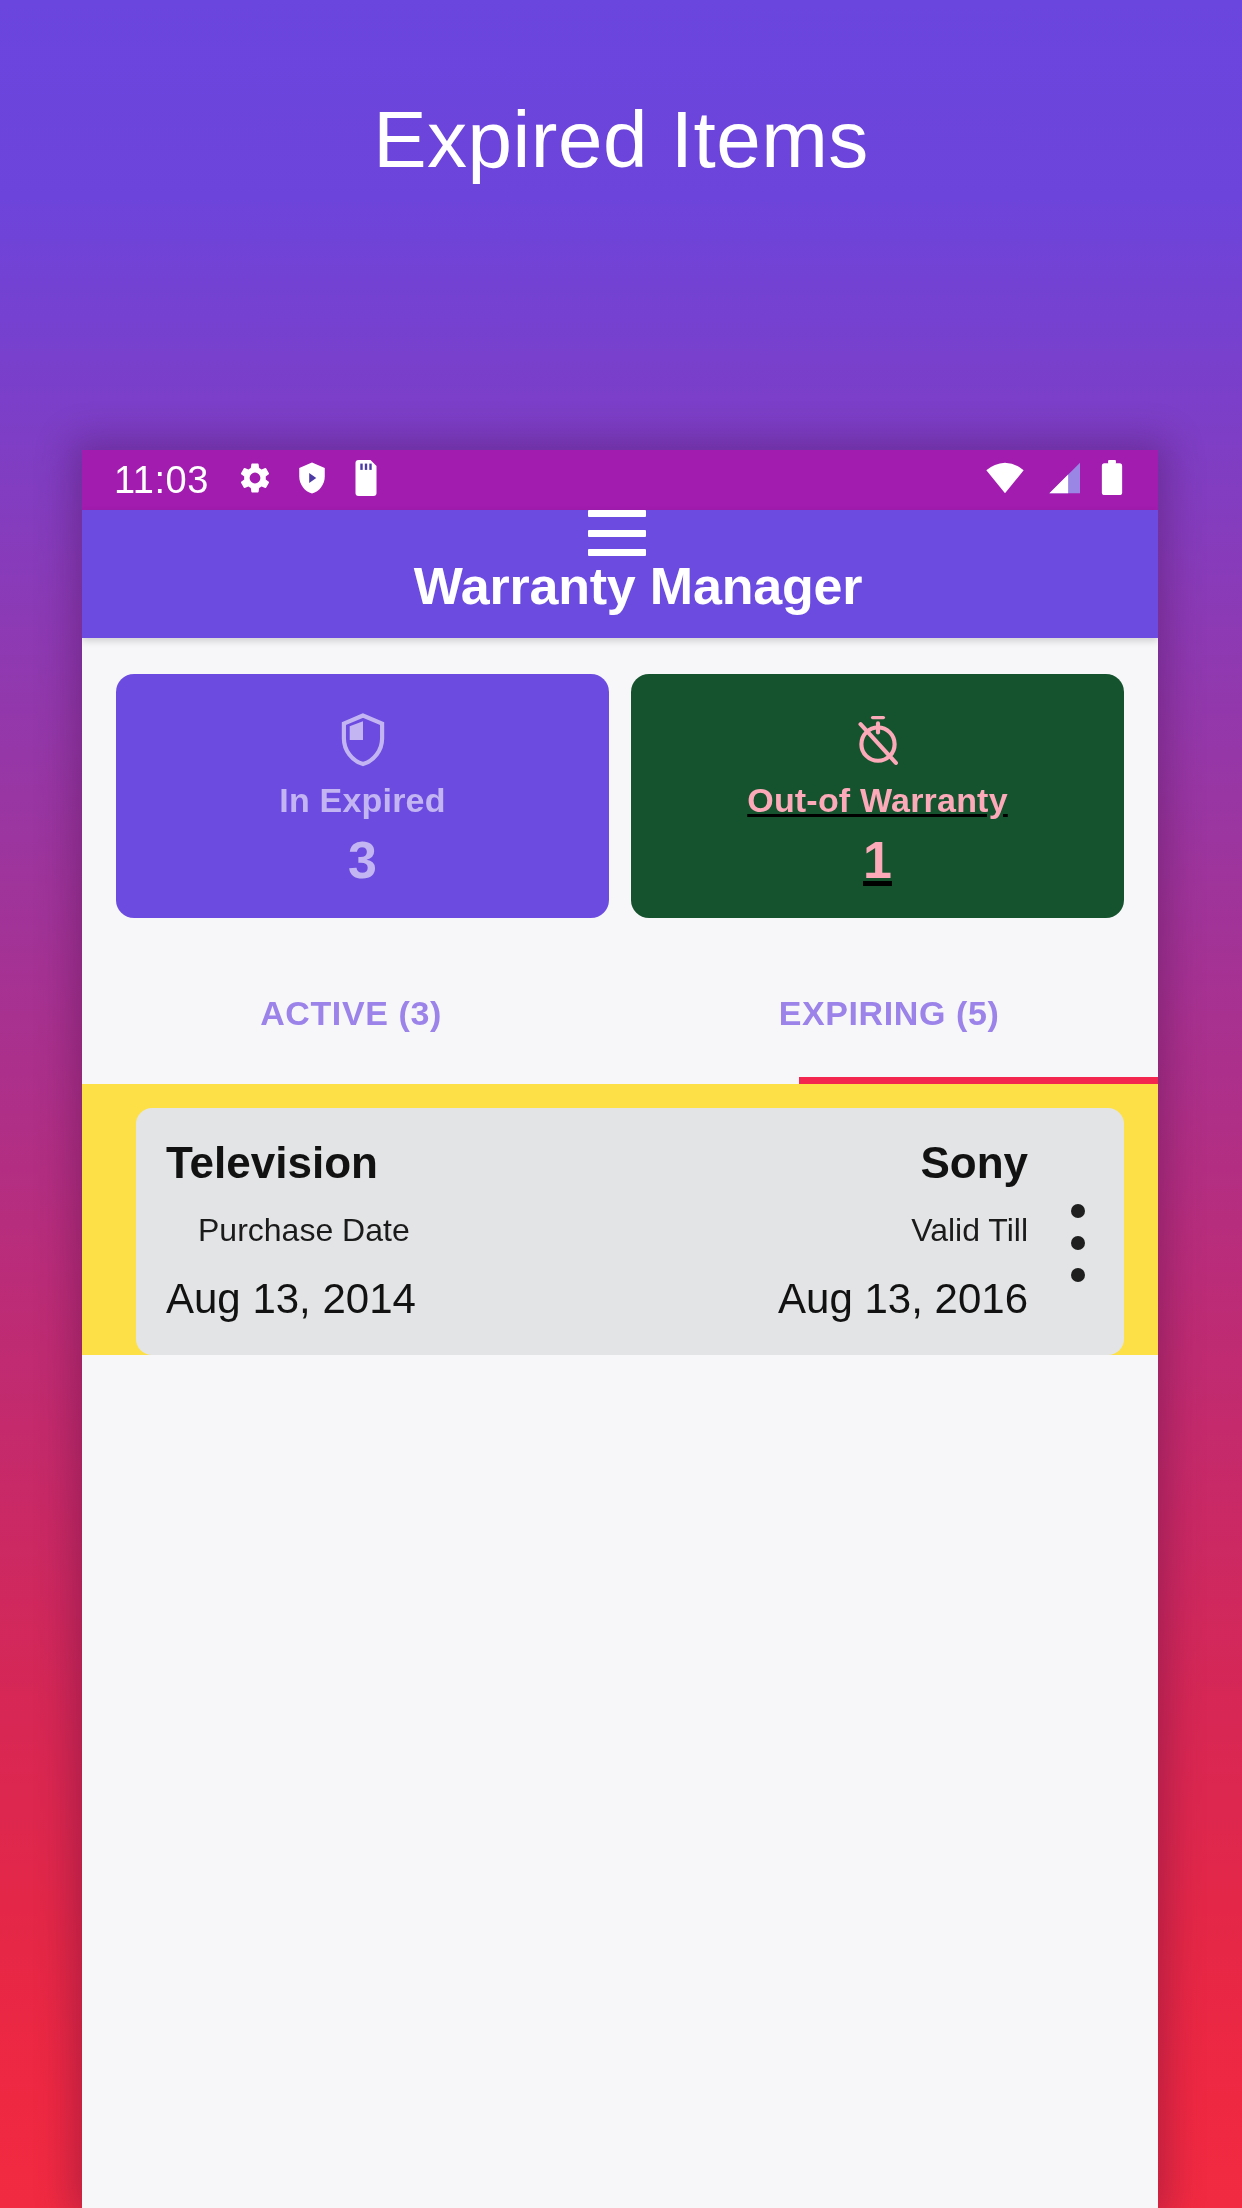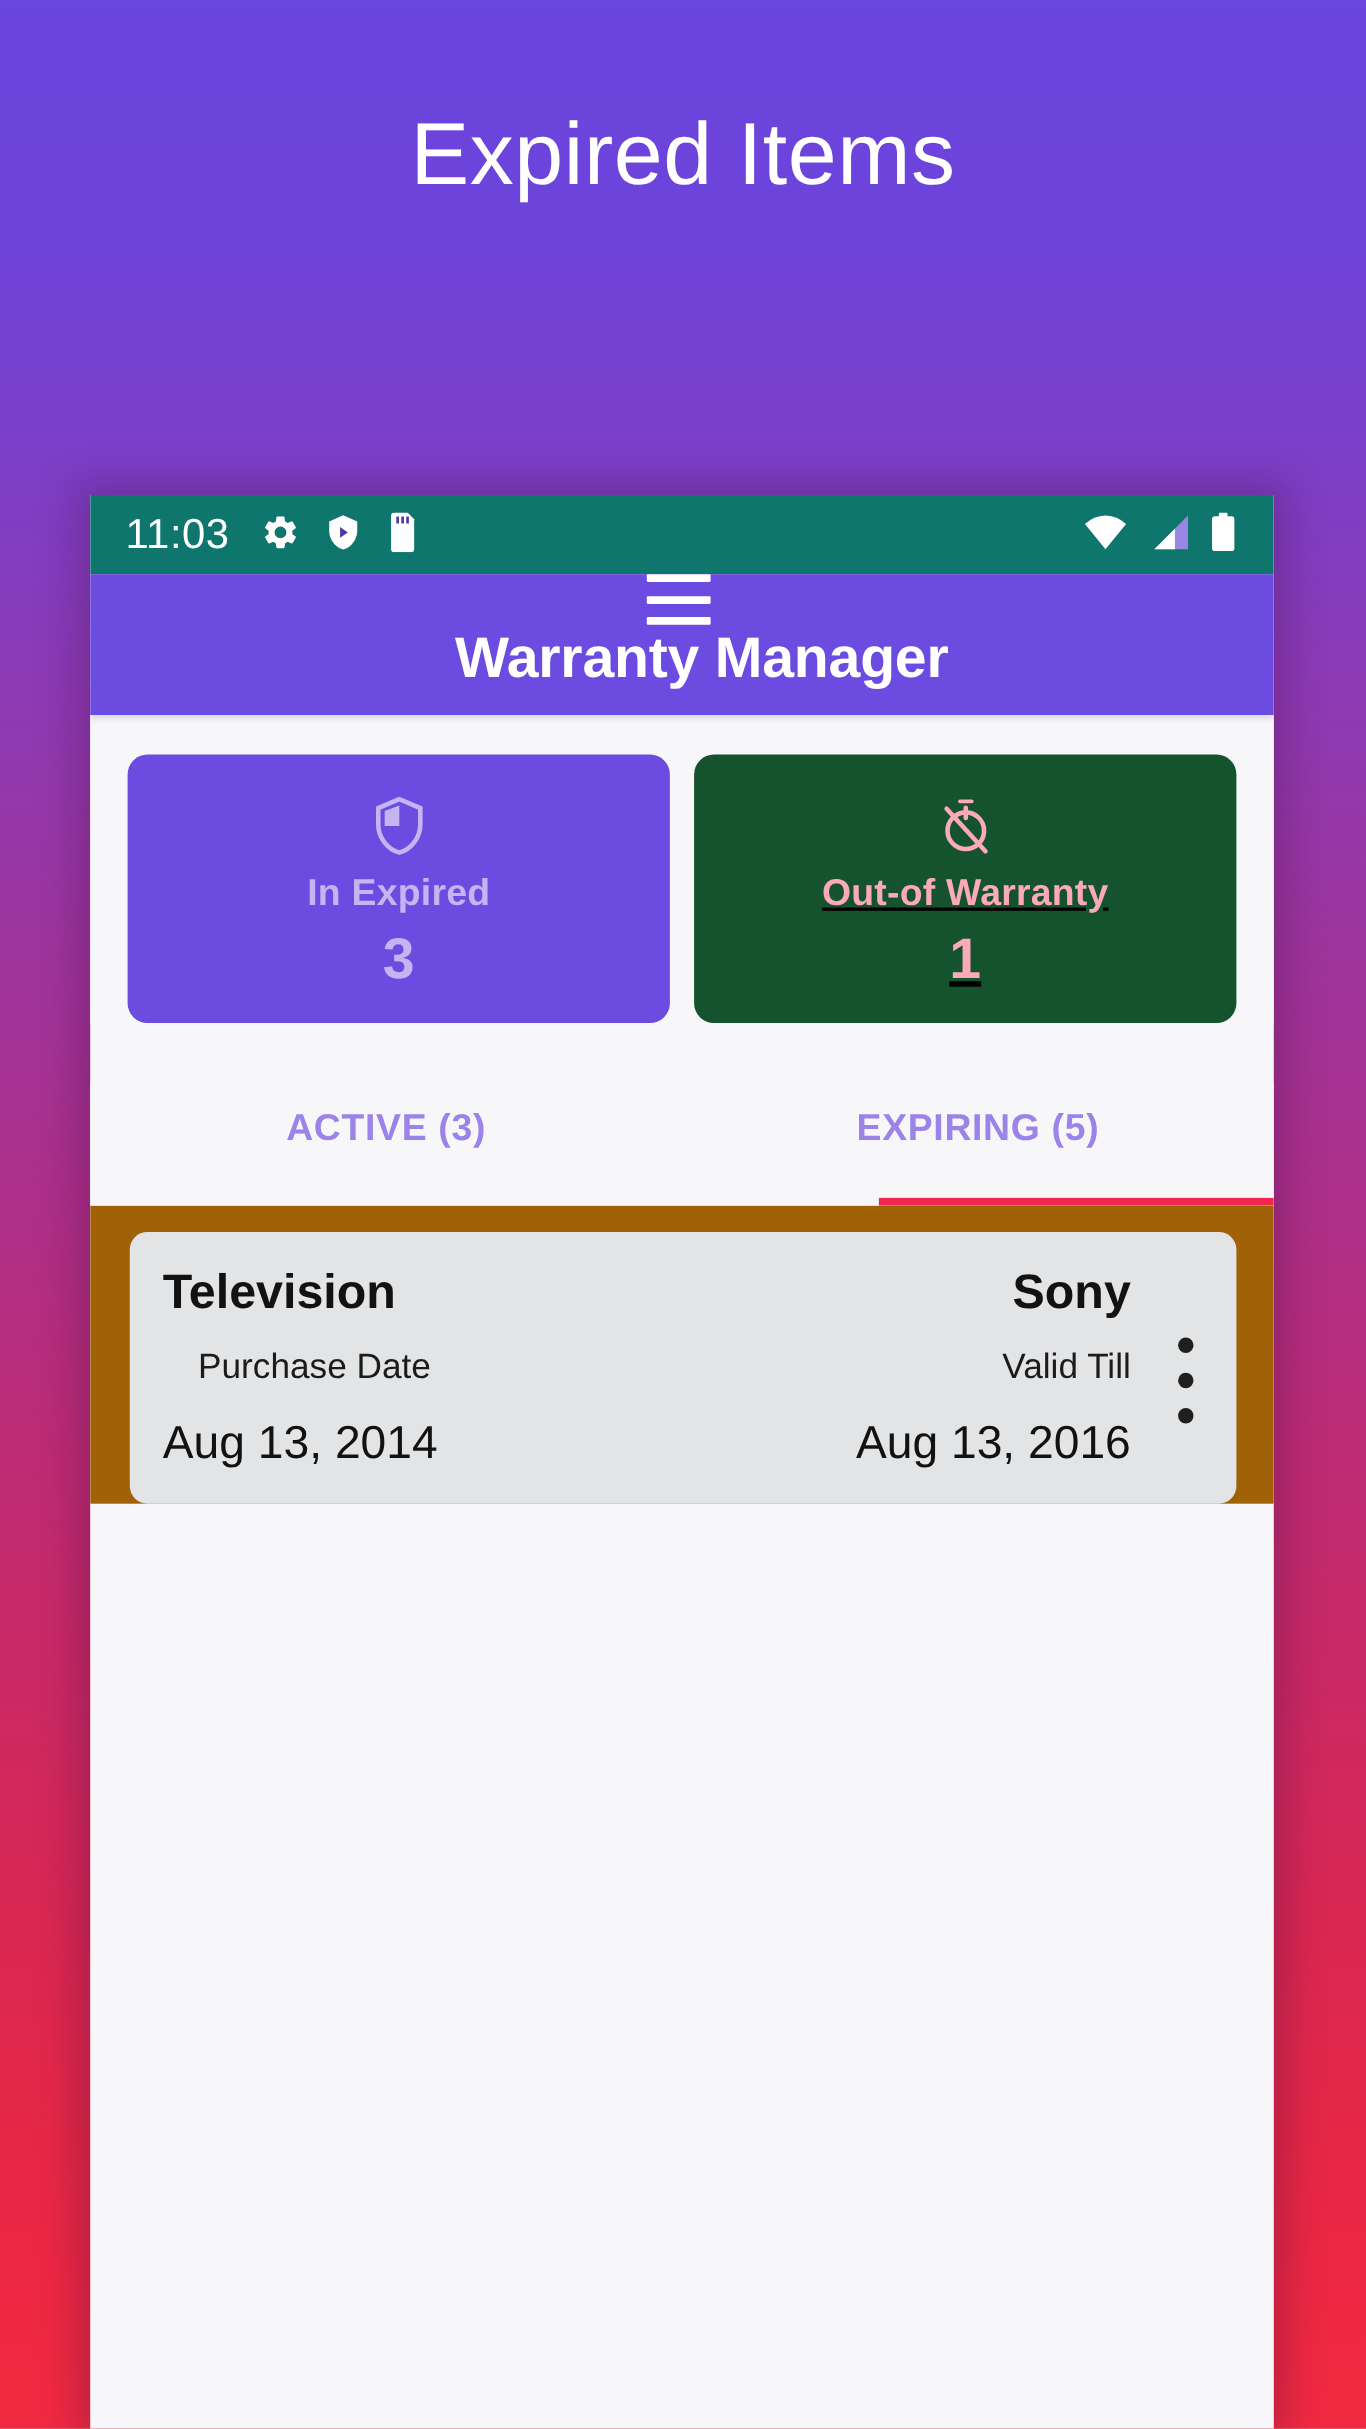--- a/index.html
+++ b/index.html
@@ -42,22 +42,22 @@
     position:absolute;
     left:82px; top:450px;
     width:1076px; height:1758px;
     background:#f7f7f9;
     overflow:hidden;
     box-shadow: 0 0 34px 10px rgba(60,10,60,0.30);
   }
 
   
   .statusbar {
-    height:72px;
-    background:#0f766e;
+    height:60px;
+    background:#a21caf;
     display:flex;
     align-items:center;
     padding:0 24px 0 32px;
     color:#ffffff;
   }
   .sb-time {
     font-size:38px;
     font-weight:400;
     letter-spacing:0.5px;
     margin-right:28px;
@@ -156,21 +156,21 @@
   .tab-indicator {
     position:absolute;
     bottom:0;
     left:66.666%;
     width:33.333%;
     height:7px;
     background:#f2264f;
   }
 
   
-  .list { padding:24px 34px 0 36px; background:#a16207; }
+  .list { padding:24px 34px 0 54px; background:#fde047; }
   .item-card {
     background:#e3e4e6;
     border-radius:16px;
     padding:30px 30px 32px 30px;
     position:relative;
   }
   .row-top {
     display:flex;
     justify-content:space-between;
     align-items:baseline;

